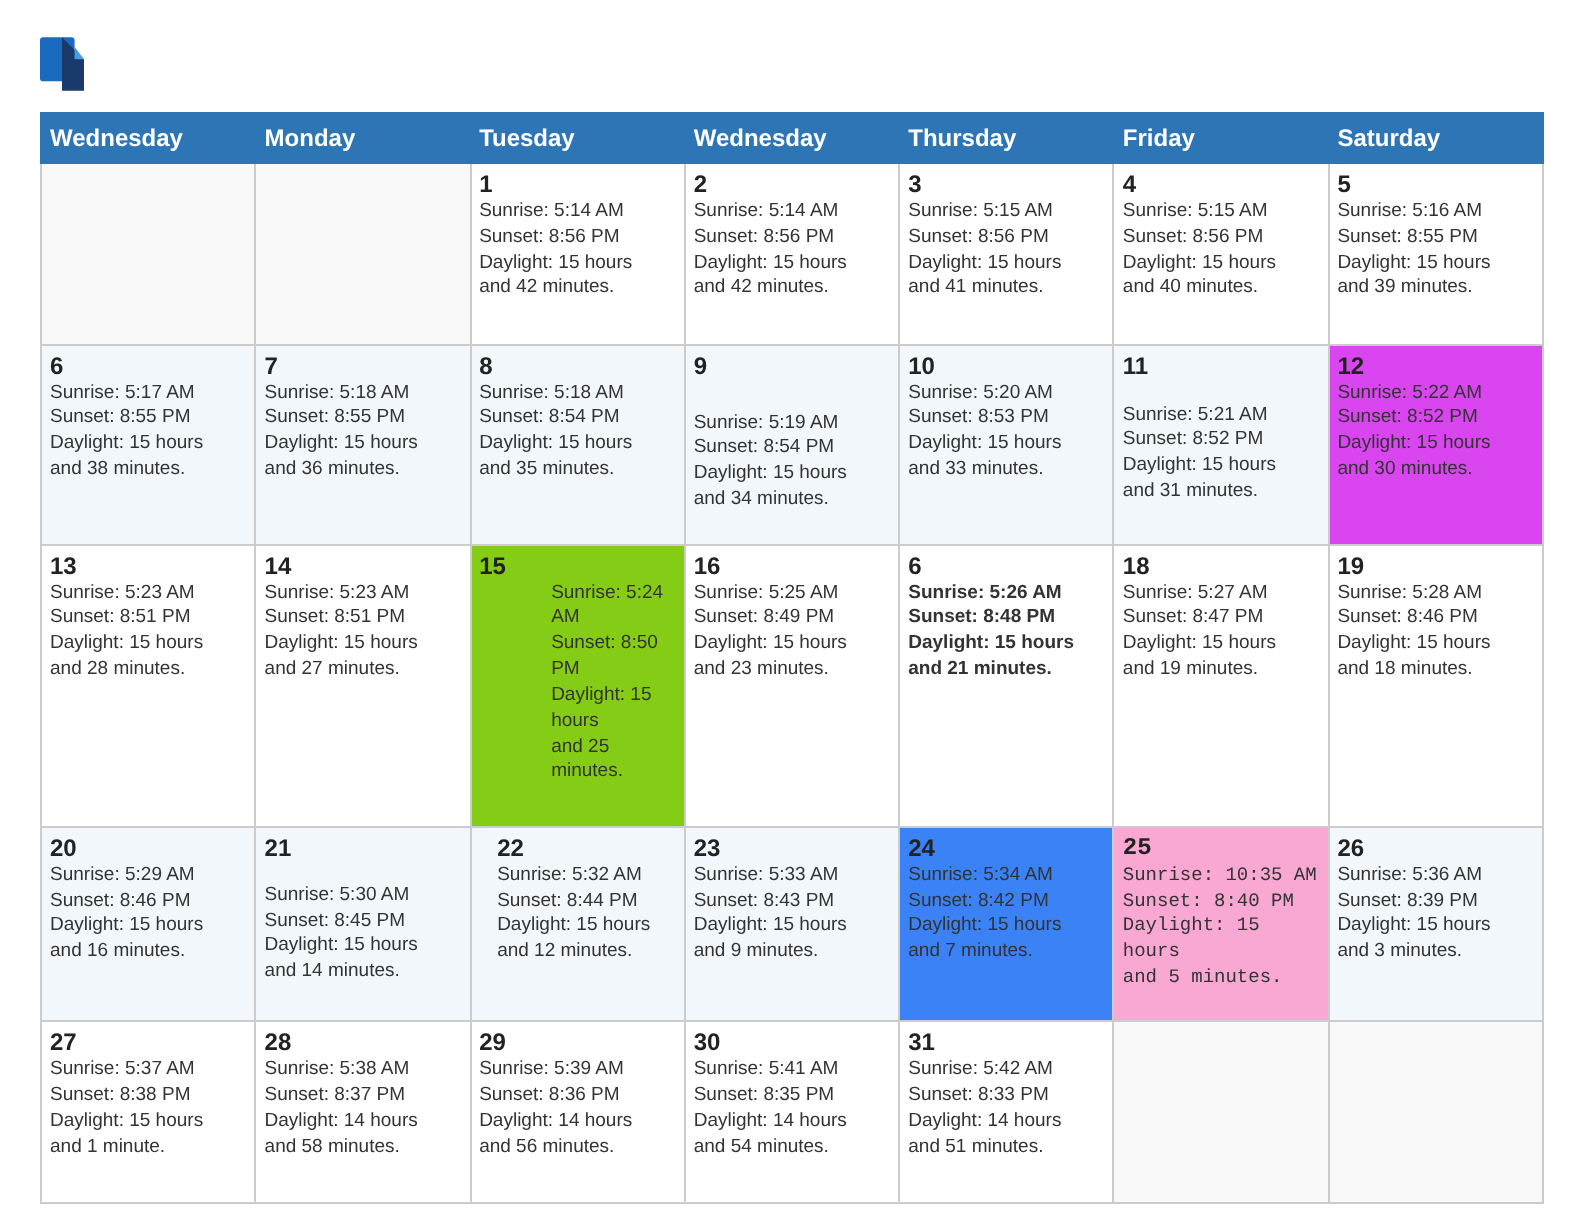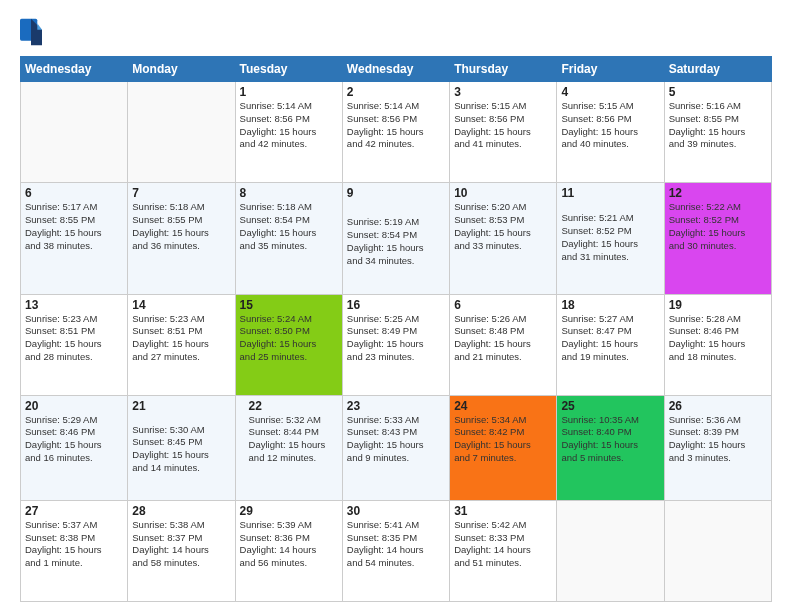--- a/index.html
+++ b/index.html
@@ -231,35 +231,35 @@
           </td>
           <td style="background: rgb(255, 255, 255);">
             <span class="day-num">14</span>
             <div class="day-info" style="white-space: pre-line;">Sunrise: 5:23 AM
 Sunset: 8:51 PM
 Daylight: 15 hours
 and 27 minutes.</div>
           </td>
           <td style="background: #84cc16;">
             <span class="day-num">15</span>
-            <div class="day-info" style="white-space: pre-line;">Sunrise: 5:24 AM
+            <div class="day-info" style="white-space: pre-line; margin-left: 36px;">Sunrise: 5:24 AM
 Sunset: 8:50 PM
 Daylight: 15 hours
 and 25 minutes.</div>
           </td>
           <td style="background: rgb(255, 255, 255);">
             <span class="day-num">16</span>
             <div class="day-info" style="white-space: pre-line;">Sunrise: 5:25 AM
 Sunset: 8:49 PM
 Daylight: 15 hours
 and 23 minutes.</div>
           </td>
           <td style="background: rgb(255, 255, 255);">
             <span class="day-num">6</span>
-            <div class="day-info" style="white-space: pre-line;">Sunrise: 5:26 AM
+            <div class="day-info" style="white-space: pre-line; font-weight: bold;">Sunrise: 5:26 AM
 Sunset: 8:48 PM
 Daylight: 15 hours
 and 21 minutes.</div>
           </td>
           <td style="background: rgb(255, 255, 255);">
             <span class="day-num">18</span>
             <div class="day-info" style="white-space: pre-line;">Sunrise: 5:27 AM
 Sunset: 8:47 PM
 Daylight: 15 hours
 and 19 minutes.</div>
@@ -294,28 +294,28 @@
 Daylight: 15 hours
 and 12 minutes.</div>
           </td>
           <td style="background: rgb(242, 247, 252);">
             <span class="day-num">23</span>
             <div class="day-info" style="white-space: pre-line;">Sunrise: 5:33 AM
 Sunset: 8:43 PM
 Daylight: 15 hours
 and 9 minutes.</div>
           </td>
-          <td style="background: #f97316;">
+          <td style="background: #3b82f6;">
             <span class="day-num">24</span>
             <div class="day-info" style="white-space: pre-line;">Sunrise: 5:34 AM
 Sunset: 8:42 PM
 Daylight: 15 hours
 and 7 minutes.</div>
           </td>
-          <td style="background: #22c55e;">
+          <td style="background: #f9a8d4; font-family: Liberation Mono, monospace;">
             <span class="day-num">25</span>
             <div class="day-info" style="white-space: pre-line;">Sunrise: 10:35 AM
 Sunset: 8:40 PM
 Daylight: 15 hours
 and 5 minutes.</div>
           </td>
           <td style="background: rgb(242, 247, 252);">
             <span class="day-num">26</span>
             <div class="day-info" style="white-space: pre-line;">Sunrise: 5:36 AM
 Sunset: 8:39 PM

